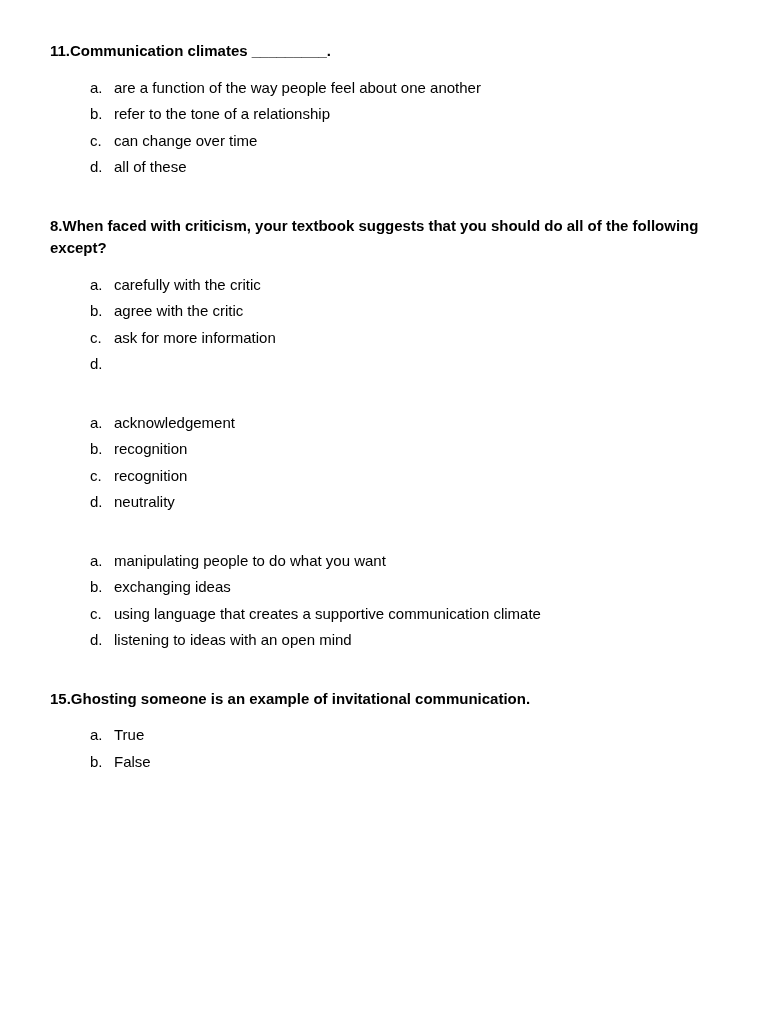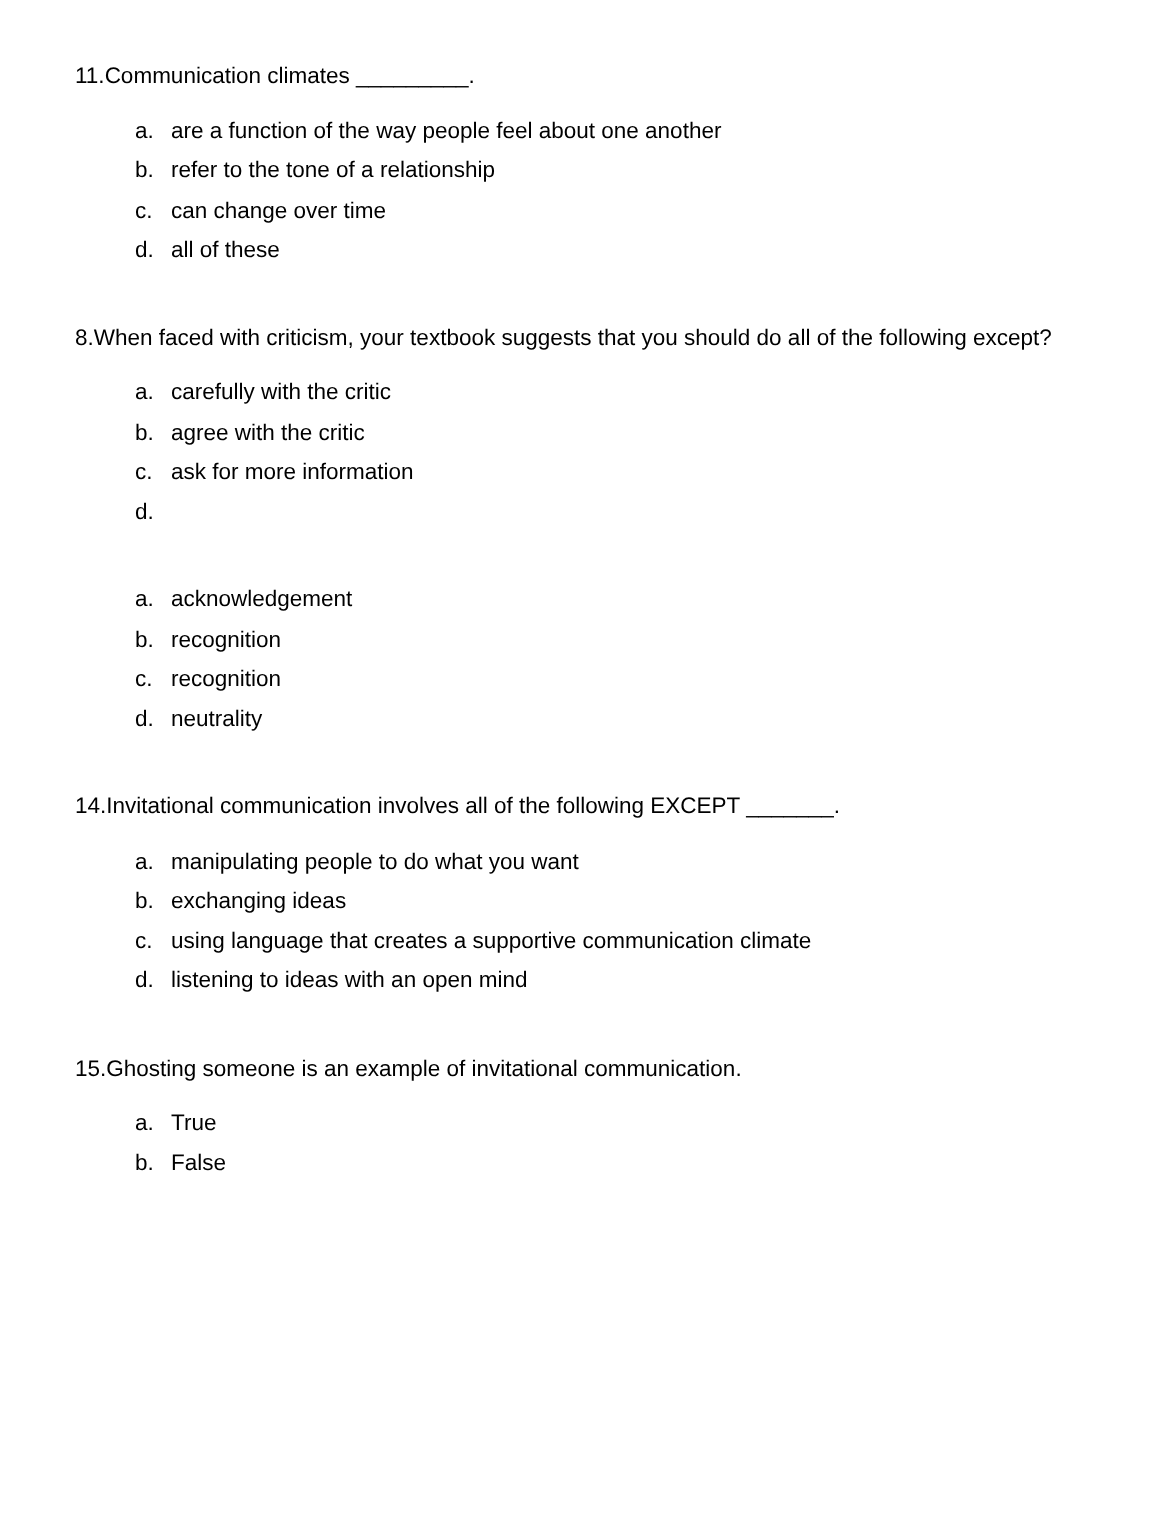--- a/index.html
+++ b/index.html
@@ -17,21 +17,21 @@
       min-height: 1024px;
       padding: 40px 50px;
       line-height: 1.5;
     }
 
     .question-block {
       margin-bottom: 36px;
     }
 
     .question-text {
-      font-weight: normal;
+      font-weight: bold;
       margin-bottom: 14px;
       line-height: 1.5;
     }
 
     .options-list {
       list-style: none;
       padding-left: 40px;
     }
 
     .options-list li {
@@ -103,21 +103,20 @@
           <span class="option-label">c.</span>
           <span>recognition</span>
         </li>
         <li>
           <span class="option-label">d.</span>
           <span>neutrality</span>
         </li>
       </ul>
     </div>
     <div class="question-block">
-      <div class="question-text"><span>14.</span>Invitational communication involves all of the following EXCEPT _______.</div>
       <ul class="options-list">
         <li>
           <span class="option-label">a.</span>
           <span>manipulating people to do what you want</span>
         </li>
         <li>
           <span class="option-label">b.</span>
           <span>exchanging ideas</span>
         </li>
         <li>

